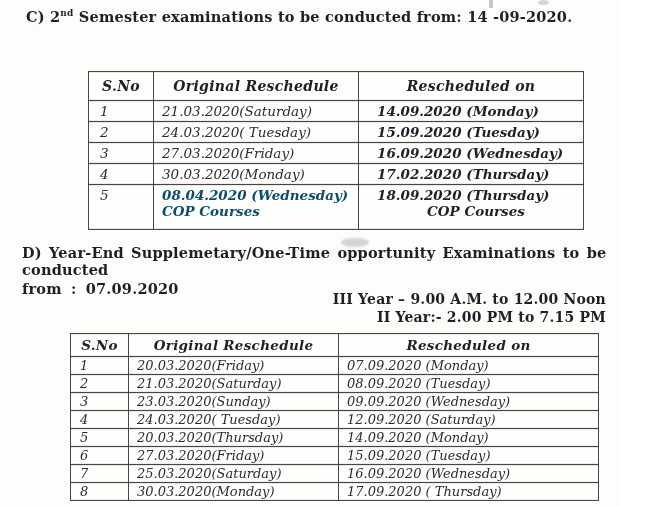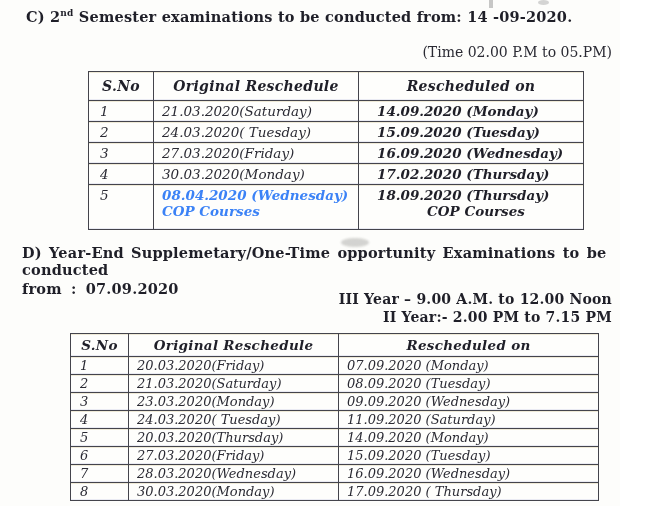--- a/index.html
+++ b/index.html
@@ -34,33 +34,33 @@
   th { font-weight:bold; text-align:center; color:#1f1f28; }
   td { color:#2a2a33; }
 
   
   .t1 { left:88px; top:71px; width:495px; }
   .t1 th { height:26px; font-size:14px; letter-spacing:0.3px; }
   .t1 td { height:20px; font-size:13.5px; padding:0 8px; }
   .t1 td.sno { padding-left:11px; }
   .t1 td.resc { font-weight:bold; padding-left:18px; color:#1f1f28; }
   .t1 tr.tall td { height:42px; vertical-align:top; padding-top:2px; }
-  .t1 td.orig-bold { font-weight:bold; color:#3b82f6; }
+  .t1 td.orig-bold { font-weight:bold; color:#0c4a6e; }
   .t1 .note-center { text-align:center; font-weight:bold; }
 
   
   .heading-d {
     position:absolute; left:22px; top:244px; width:628px;
     font-size:14.5px; font-weight:bold; color:#1f1f28;
     letter-spacing:0.2px; word-spacing:2px;
   }
   .heading-d .line2 { text-align:left; margin-top:2px; word-spacing:4px; }
 
   .times {
-    position:absolute; right:8px; top:291px;
+    position:absolute; right:14px; top:291px;
     font-size:14px; font-weight:bold; color:#1f1f28;
     text-align:right; line-height:1.28; letter-spacing:0.2px;
   }
 
   
   .t2 { left:70px; top:333px; width:528px; }
   .t2 th { height:20px; font-size:13.5px; letter-spacing:0.3px; }
   .t2 td { height:17px; font-size:13px; padding:0 8px; }
   .t2 td.sno { padding-left:9px; }
 
@@ -72,21 +72,20 @@
 </style>
 </head>
 <body>
 
 <div class="page">
 
   <div class="heading-c">
     <span>C) 2</span><sup>nd</sup><span> Semester examinations to be conducted from:  14 -09-2020.</span>
   </div>
 
-  <div class="time-note">(Time 02.00 P.M to 05.PM)</div>
 
   <table class="t1">
     <colgroup>
         <col style="width:65px">
         <col style="width:205px">
         <col style="width:225px">
       </colgroup>
     <thead>
       <tr>
         <th>S.No</th>
@@ -158,41 +157,41 @@
         <td>20.03.2020(Friday)</td>
         <td>07.09.2020 (Monday)</td>
       </tr>
       <tr>
         <td class="sno">2</td>
         <td>21.03.2020(Saturday)</td>
         <td>08.09.2020 (Tuesday)</td>
       </tr>
       <tr>
         <td class="sno">3</td>
-        <td>23.03.2020(Monday)</td>
+        <td>23.03.2020(Sunday)</td>
         <td>09.09.2020 (Wednesday)</td>
       </tr>
       <tr>
         <td class="sno">4</td>
         <td>24.03.2020( Tuesday)</td>
-        <td>11.09.2020 (Saturday)</td>
+        <td>12.09.2020 (Saturday)</td>
       </tr>
       <tr>
         <td class="sno">5</td>
         <td>20.03.2020(Thursday)</td>
         <td>14.09.2020 (Monday)</td>
       </tr>
       <tr>
         <td class="sno">6</td>
         <td>27.03.2020(Friday)</td>
         <td>15.09.2020 (Tuesday)</td>
       </tr>
       <tr>
         <td class="sno">7</td>
-        <td>28.03.2020(Wednesday)</td>
+        <td>25.03.2020(Saturday)</td>
         <td>16.09.2020 (Wednesday)</td>
       </tr>
       <tr>
         <td class="sno">8</td>
         <td>30.03.2020(Monday)</td>
         <td>17.09.2020 ( Thursday)</td>
       </tr>
     </tbody>
   </table>
 

